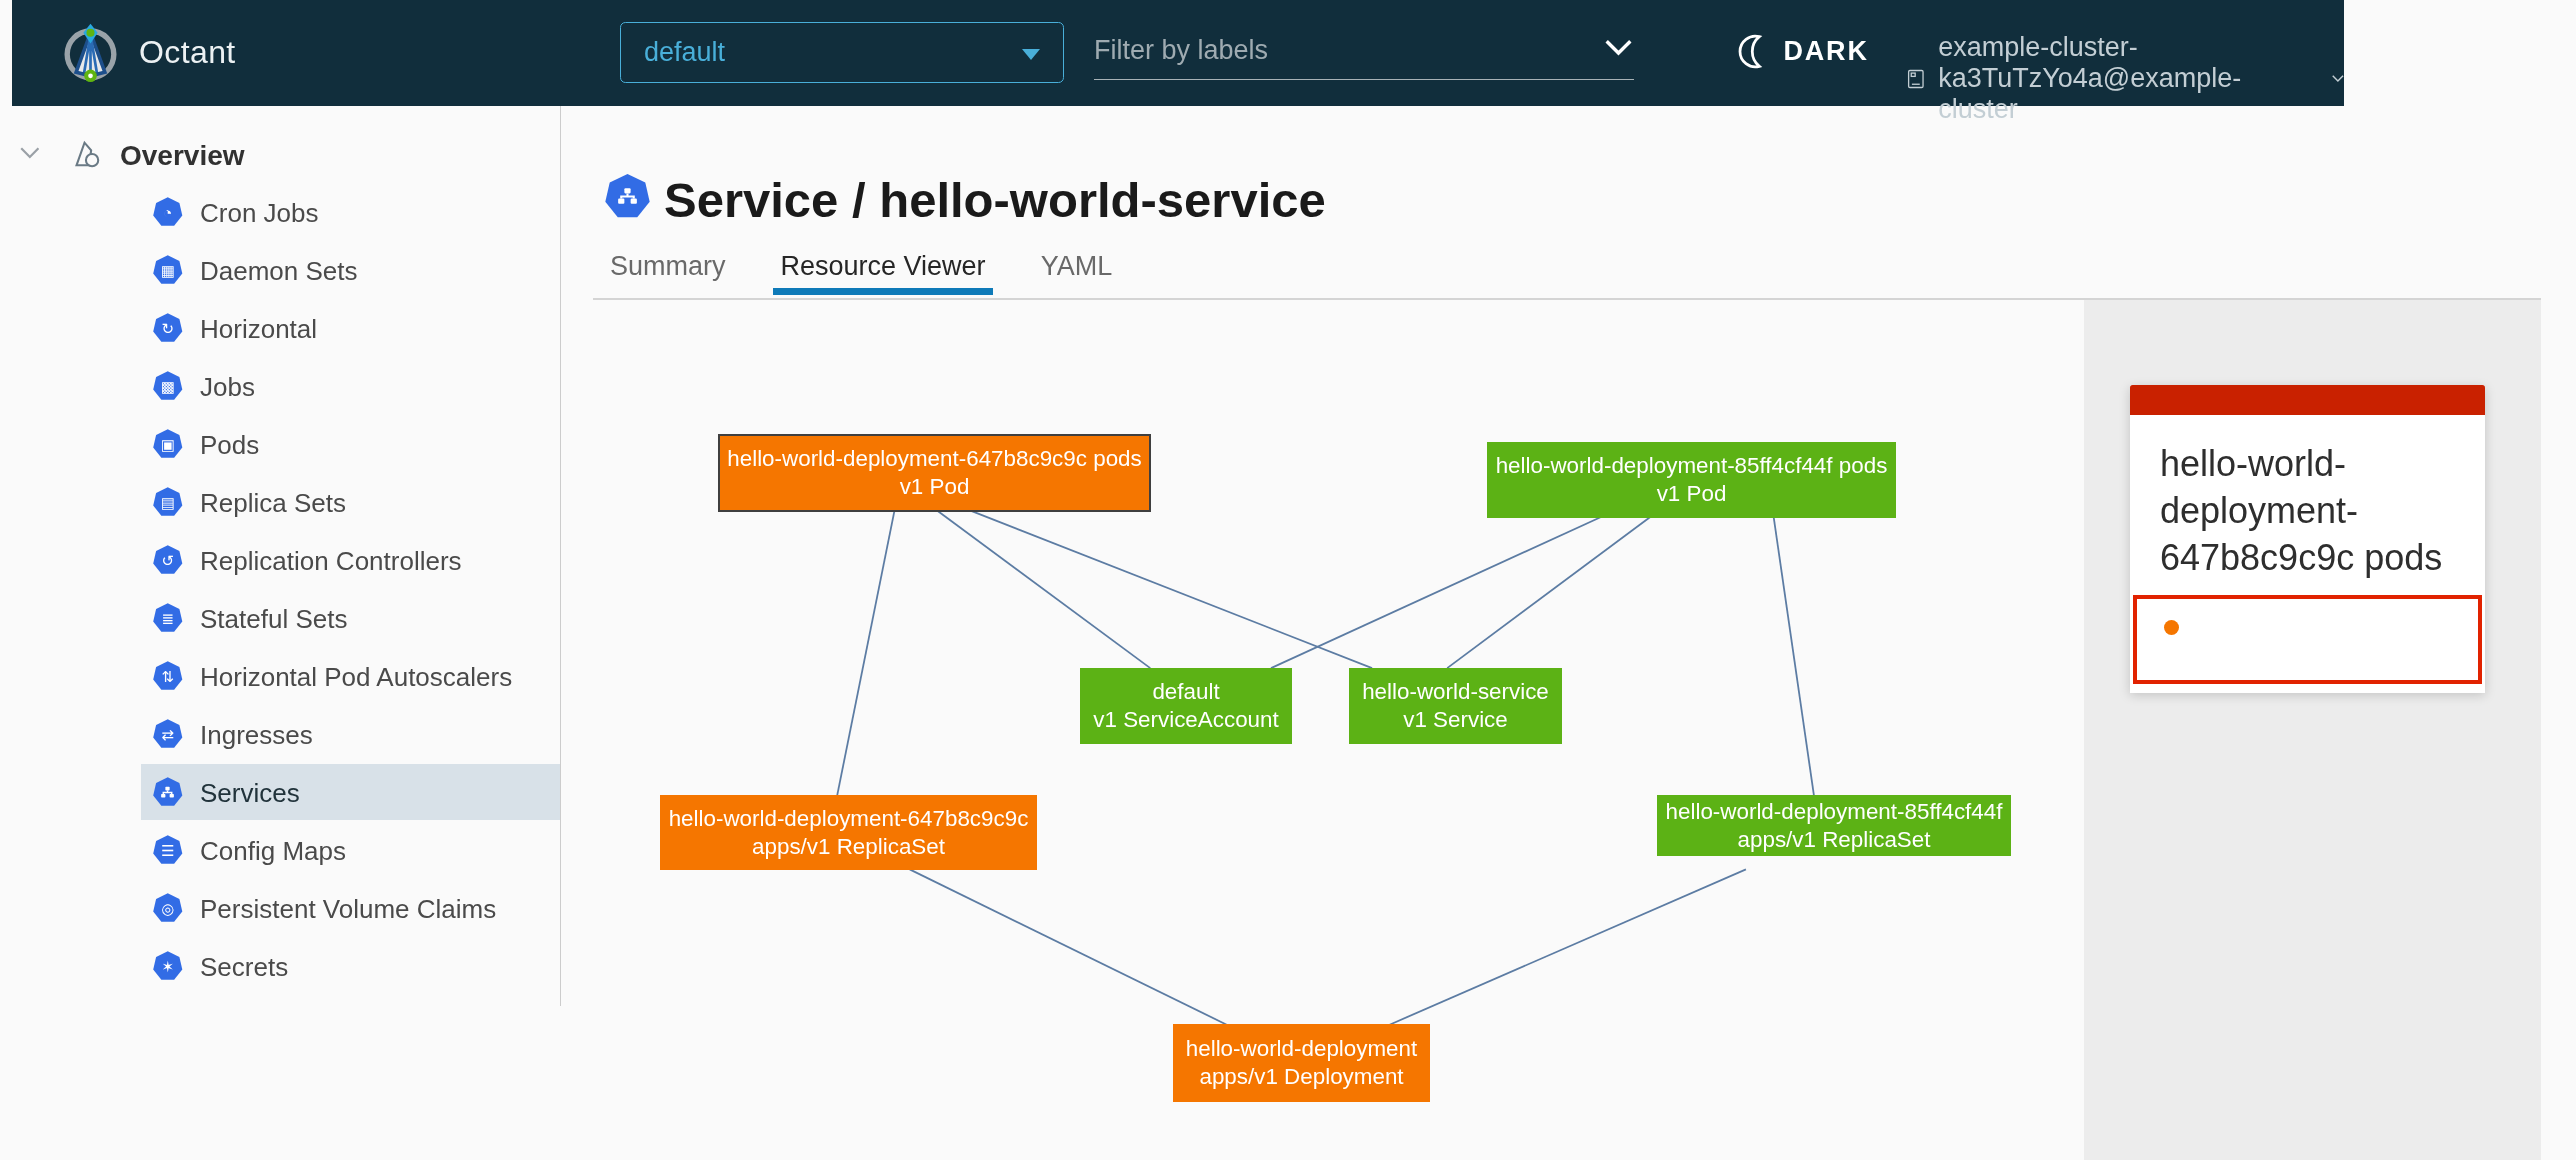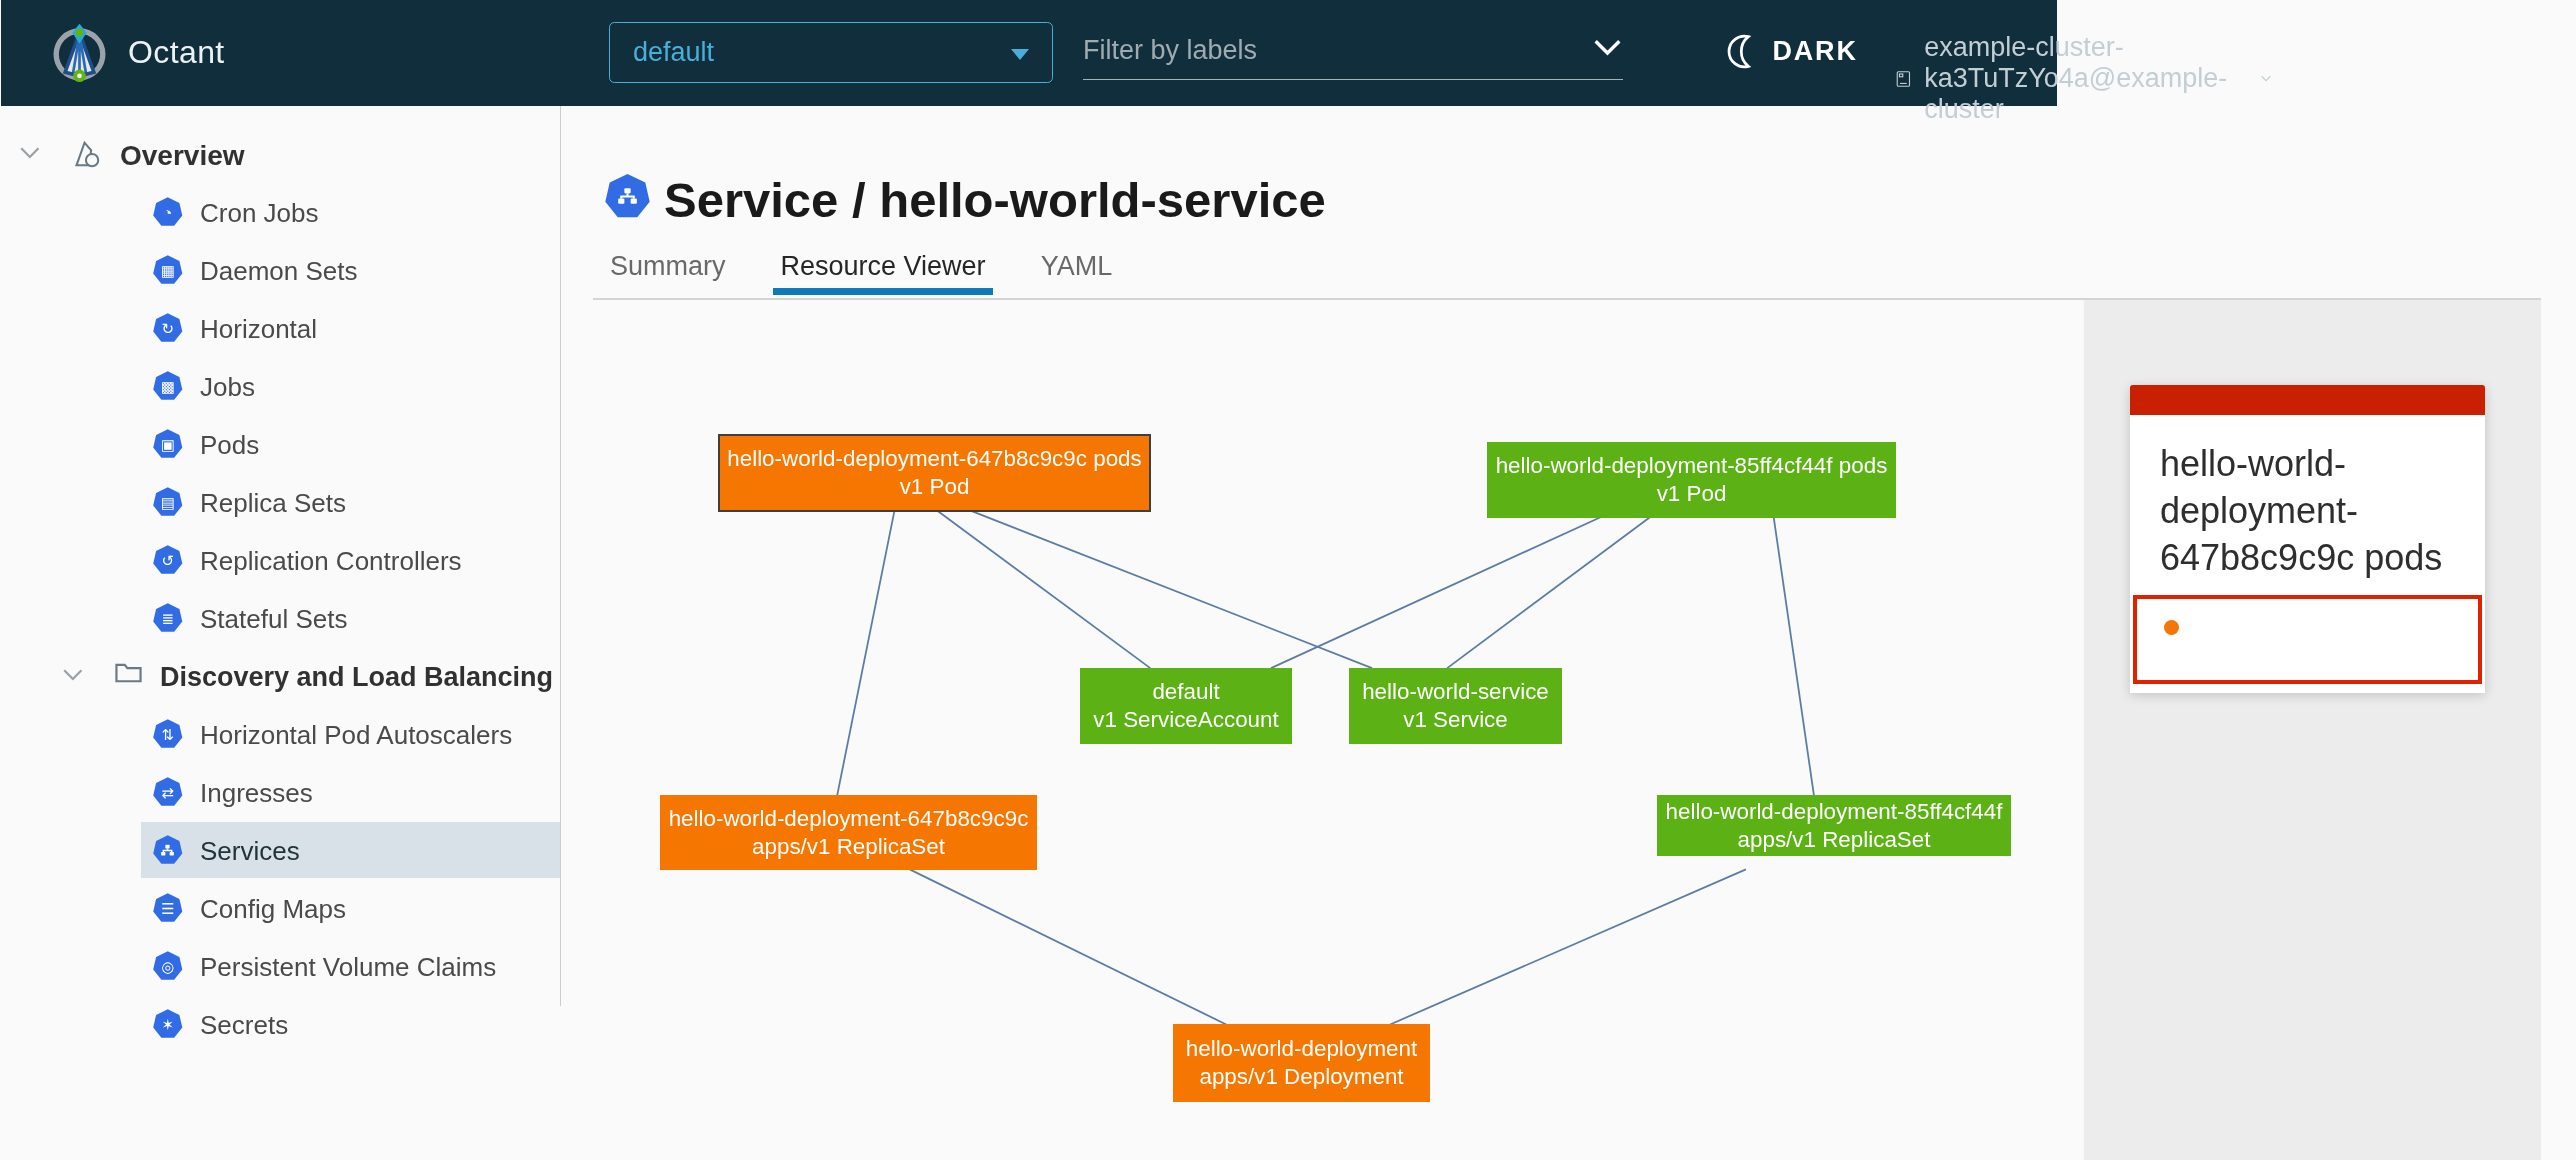--- a/index.html
+++ b/index.html
@@ -6,21 +6,21 @@
     --header-bg:#112E3C; --accent-blue:#49AFD9; --tab-active:#0E7AB8;
     --node-orange:#F57600; --node-green:#5CB215; --edge:#5C7CA3;
     --selected-node-border:#3F3F3F; --k8s-blue:#326CE5; --alert-red:#E12200;
     --card-bar-red:#C92100; --dot-orange:#F57600; --sidebar-highlight:#D8E1E8;
   }
   *{margin:0;padding:0;box-sizing:border-box;}
   html,body{width:2576px;height:1160px;overflow:hidden;}
   body{font-family:"Liberation Sans",sans-serif;background:#FAFAFA;position:relative;}
 
   
-  .header{position:absolute;left:1px;top:0;width:2056px;height:106px;background:var(--header-bg);z-index:10;text-decoration:underline;}
+  .header{position:absolute;left:12px;top:0;width:2332px;height:106px;background:var(--header-bg);z-index:10;text-decoration:underline;}
   .brand-logo{position:absolute;left:48px;top:22.4px;width:61px;height:61px;}
   .brand-title{position:absolute;left:127px;top:34px;font-size:32px;color:#ECF1F3;letter-spacing:0.4px;}
   .ns-dropdown{position:absolute;left:608px;top:22.4px;width:444px;height:61px;border:1.8px solid var(--accent-blue);
     border-radius:5.4px;display:flex;align-items:center;padding:0 23px;cursor:pointer;}
   .ns-dropdown .val{color:var(--accent-blue);font-size:27px;}
   .ns-caret{position:absolute;right:23px;top:26px;width:0;height:0;border-left:9.8px solid transparent;
     border-right:9.8px solid transparent;border-top:11.6px solid var(--accent-blue);}
   .filter-wrap{position:absolute;left:1082px;top:25px;width:540px;height:55px;border-bottom:1.8px solid #A8B2B6;}
   .filter-input{width:483px;height:50px;background:transparent;border:none;outline:none;color:#D7DEE1;
     font-size:27px;font-family:"Liberation Sans",sans-serif;}
@@ -179,29 +179,20 @@
         <i>↺</i>
       </span>
       <span class="slabel">Replication Controllers</span>
     </div>
     <div class="srow child">
       <span class="ricon hept">
         <i>≣</i>
       </span>
       <span class="slabel">Stateful Sets</span>
     </div>
-    <div class="srow group">
-      <span class="chev"><svg width="19.7" height="12.5" viewBox="0 0 16 10">
-          <polyline points="1,1 8,8 15,1" fill="none" stroke="#9AA0A6" stroke-width="1.8"></polyline>
-        </svg></span>
-      <span class="ricon"><svg width="29" height="23" viewBox="0 0 26 21" fill="none" stroke="#6A7A85" stroke-width="2">
-          <path d="M2 18.5 V3.5 h7.5 l2.5 3 H24 v12 z"></path>
-        </svg></span>
-      <span class="slabel">Discovery and Load Balancing</span>
-    </div>
     <div class="srow child">
       <span class="ricon hept">
         <i>⇅</i>
       </span>
       <span class="slabel">Horizontal Pod Autoscalers</span>
     </div>
     <div class="srow child">
       <span class="ricon hept">
         <i>⇄</i>
       </span>

